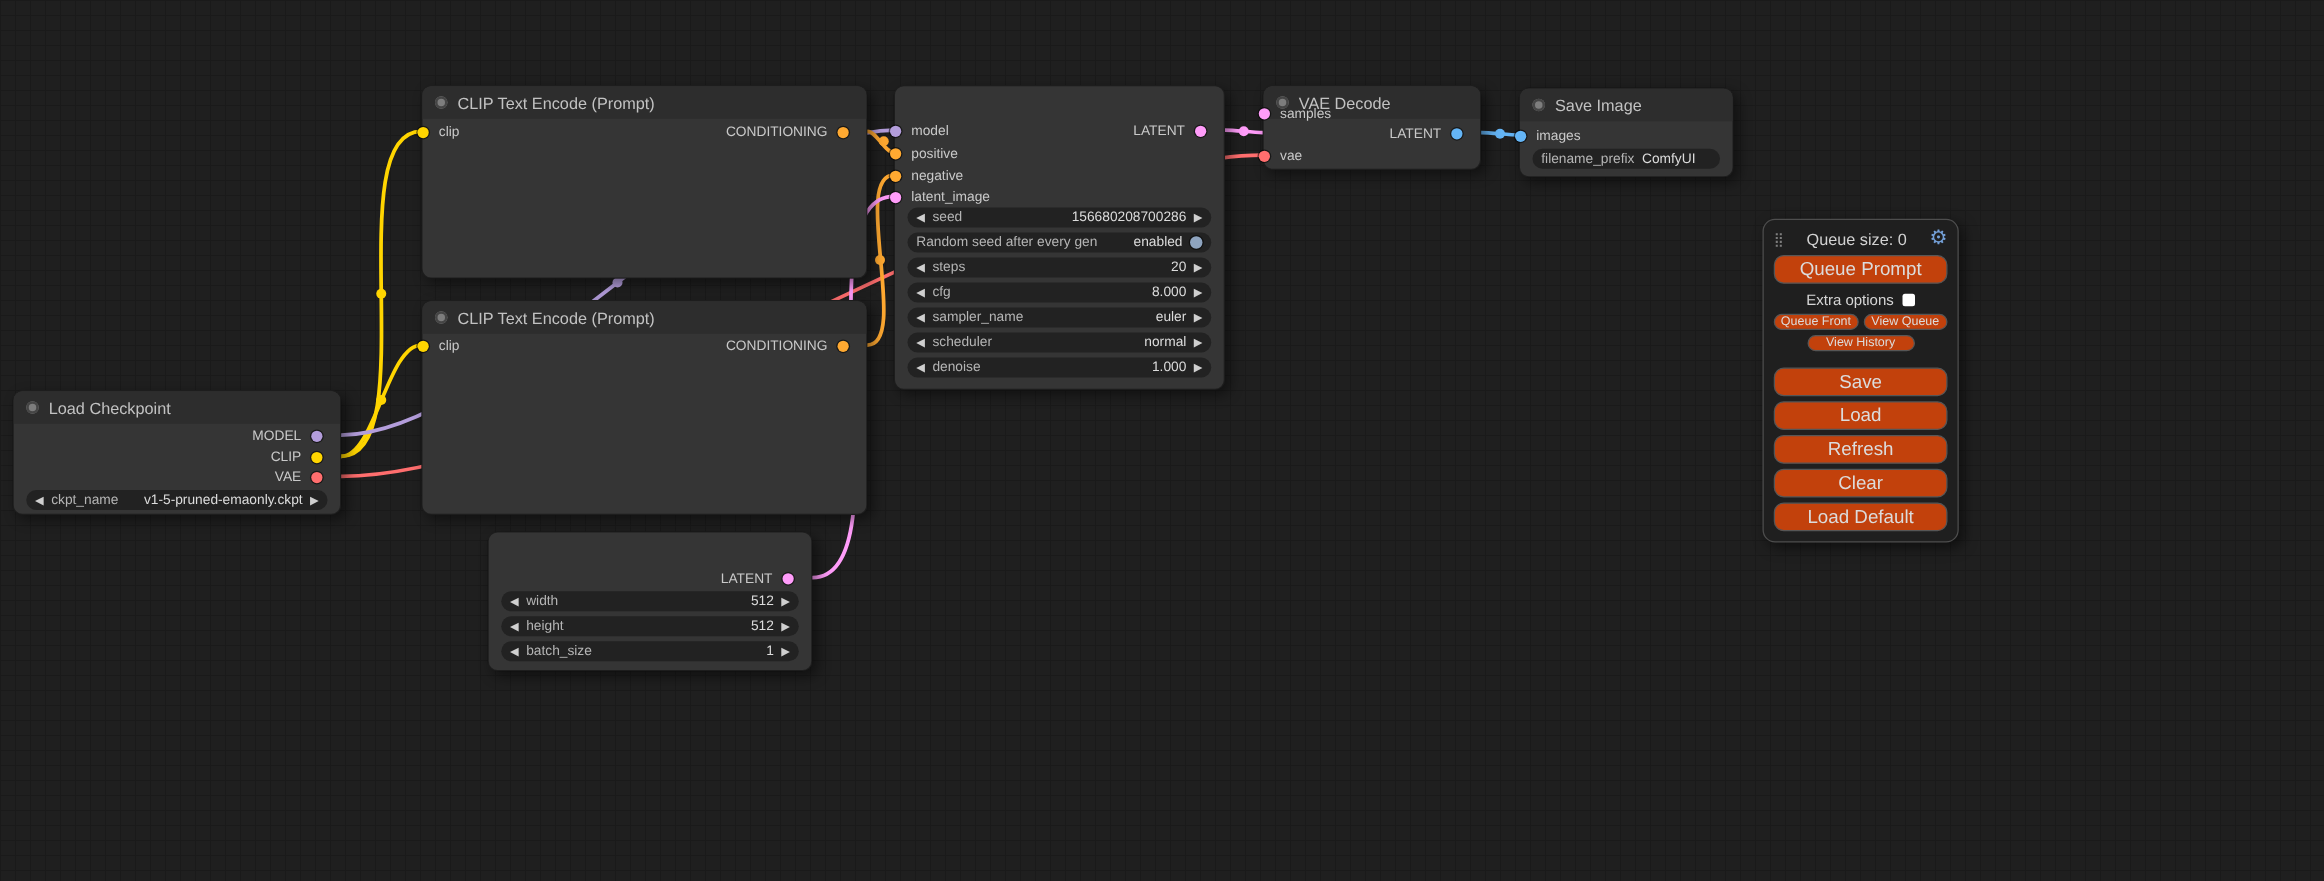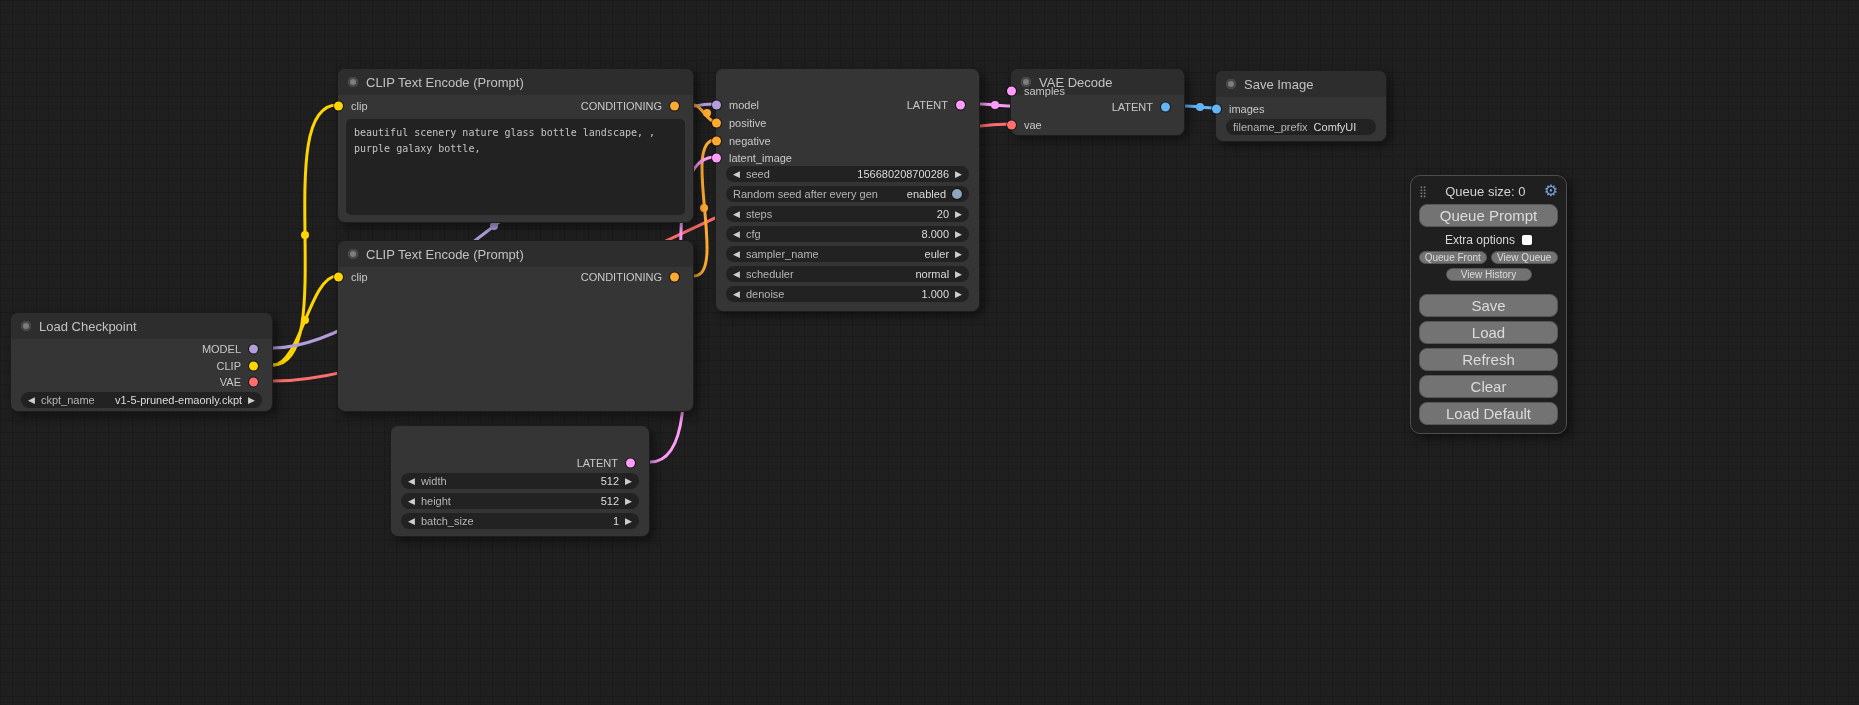--- a/index.html
+++ b/index.html
@@ -74,21 +74,21 @@
     background:#1f1f1f; border:1px solid #4e4e4e; border-radius:10px;
     padding:6px 8px 8px;
     box-shadow:4px 4px 10px rgba(0,0,0,.5);
     color:#d6d6d6;
   }
   .menu-header { display:flex; align-items:center; justify-content:space-between; height:18px; font-size:13px; color:#d2d2d2; }
   .drag-handle { color:#7d7d7d; font-size:11px; cursor:grab; }
   .gear { color:#74a0d8; font-size:16px; cursor:pointer; line-height:1; }
   .btn {
     display:block; width:100%; height:23px; margin-top:4px;
-    background:#737373; border:1px solid #565656; border-radius:8px;
+    background:#c2410c; border:1px solid #565656; border-radius:8px;
     color:#dcdcdc; font-family:inherit; font-size:15px; line-height:20px;
     text-align:center; cursor:pointer;
   }
   .btn.mt12 { margin-top:13px; }
   .btn.small { height:13px; font-size:10px; line-height:10px; border-radius:7px; margin-top:0; padding:0 4px; }
   .extra-row { display:flex; align-items:center; justify-content:center; gap:7px; margin-top:6px; font-size:12px; height:14px; }
   .checkbox { width:10px; height:10px; background:#ffffff; border-radius:2px; cursor:pointer; }
   .small-row { display:flex; gap:4px; margin-top:4px; }
   .small-row .btn.small { flex:1; }
   .small-row.center { justify-content:center; }
@@ -150,21 +150,20 @@
     <span>CLIP Text Encode (Prompt)</span>
   </div>
   <div class="slot in" style="top:30px">
     <span class="socket" style="background: rgb(255, 213, 0);"></span>
     <span>clip</span>
   </div>
   <div class="slot out" style="top:30px">
     <span>CONDITIONING</span>
     <span class="socket" style="background: rgb(255, 169, 49);"></span>
   </div>
-  <div class="textarea" style="top:50px;bottom:7px">beautiful scenery nature glass bottle landscape, , purple galaxy bottle,</div>
 </div>
 
 <div class="node" style="left:337px;top:240px;width:357px;height:172px">
   <div class="node-title">
     <span class="collapse-dot"></span>
     <span>CLIP Text Encode (Prompt)</span>
   </div>
   <div class="slot in" style="top:29px">
     <span class="socket" style="background: rgb(255, 213, 0);"></span>
     <span>clip</span>

